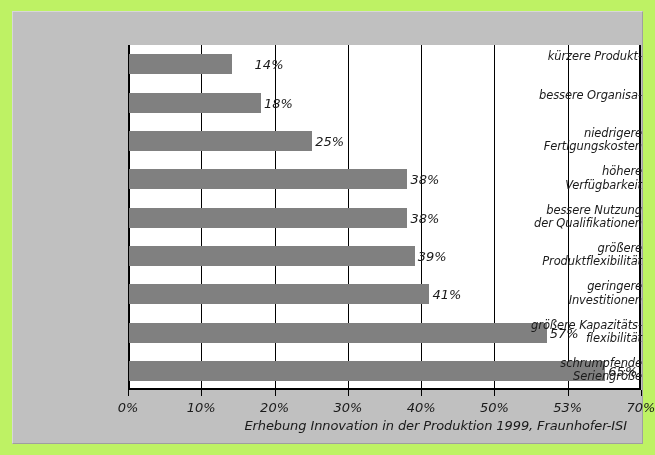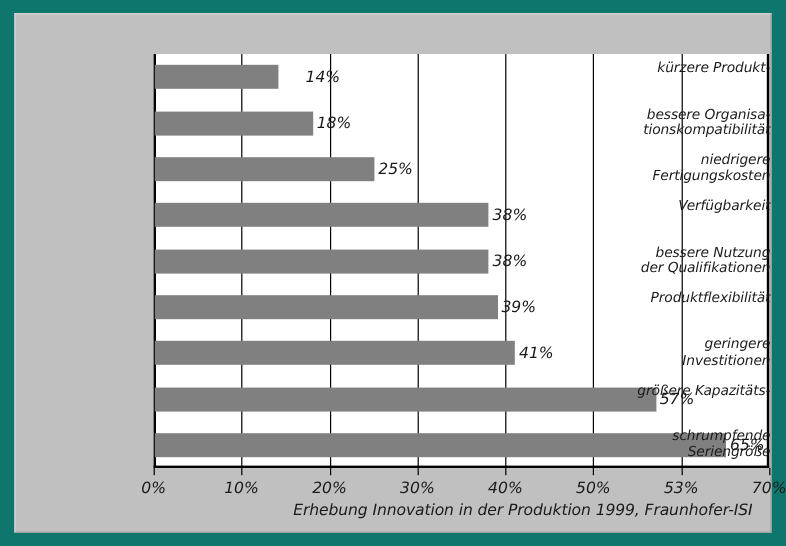--- a/index.html
+++ b/index.html
@@ -4,21 +4,21 @@
 <style>
   html, body {
     margin: 0;
     padding: 0;
     background: #ffffff;
   }
   #figure {
     position: relative;
     width: 655px;
     height: 455px;
-    background: #0f766e;
+    background: #bef264;
     font-family: "DejaVu Sans", sans-serif;
     overflow: hidden;
   }
   
   #panel {
     position: absolute;
     left: 12px;
     top: 11px;
     width: 631px;
     height: 433px;
@@ -150,42 +150,44 @@
           <div class="bar" style="top: 315.833px; width: 476.357px;"></div>
         </div>
     </div>
 
     <div id="category-labels">
         <div class="cat-label" style="top: 38.1667px;">
           <div>kürzere Produkt-</div>
         </div>
         <div class="cat-label" style="top: 76.5px;">
           <div>bessere Organisa-</div>
-          <div>tionskompatibilität</div>
         </div>
         <div class="cat-label" style="top: 114.833px;">
           <div>niedrigere</div>
           <div>Fertigungskosten</div>
         </div>
         <div class="cat-label" style="top: 153.167px;">
+          <div>höhere</div>
           <div>Verfügbarkeit</div>
         </div>
         <div class="cat-label" style="top: 191.5px;">
           <div>bessere Nutzung</div>
           <div>der Qualifikationen</div>
         </div>
         <div class="cat-label" style="top: 229.833px;">
+          <div>größere</div>
           <div>Produktflexibilität</div>
         </div>
         <div class="cat-label" style="top: 268.167px;">
           <div>geringere</div>
           <div>Investitionen</div>
         </div>
         <div class="cat-label" style="top: 306.5px;">
           <div>größere Kapazitäts-</div>
+          <div>flexibilität</div>
         </div>
         <div class="cat-label" style="top: 344.833px;">
           <div>schrumpfende</div>
           <div>Seriengröße</div>
         </div>
       </div>
     <div id="value-labels">
         <div class="bar-value" style="left: 221.6px; top: 46.1667px; margin-left: 20px;">14%</div>
         <div class="bar-value" style="left: 250.914px; top: 84.5px;">18%</div>
         <div class="bar-value" style="left: 302.214px; top: 122.833px;">25%</div>

